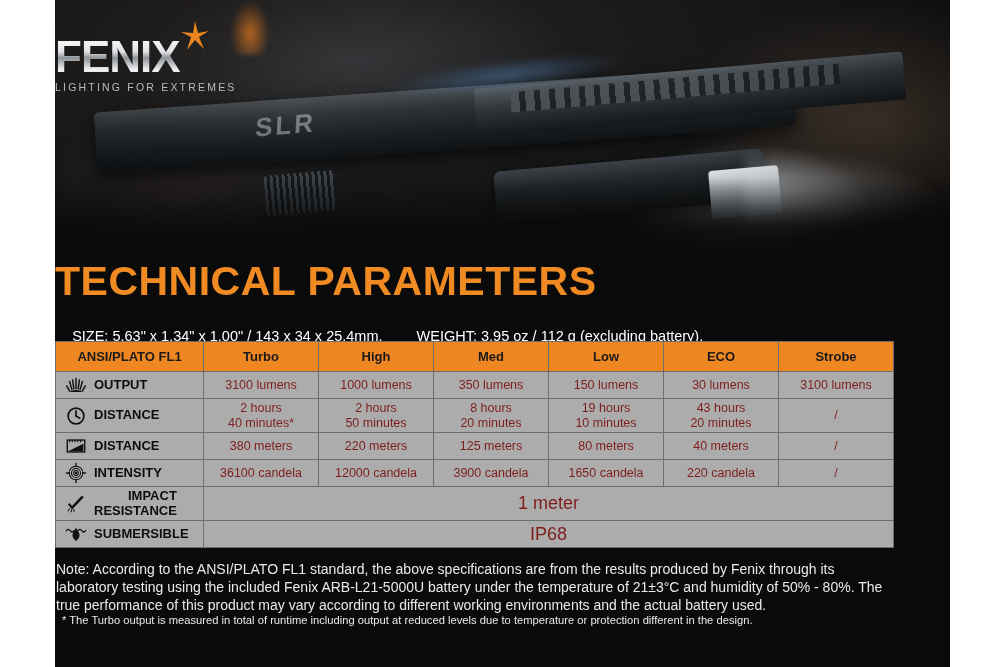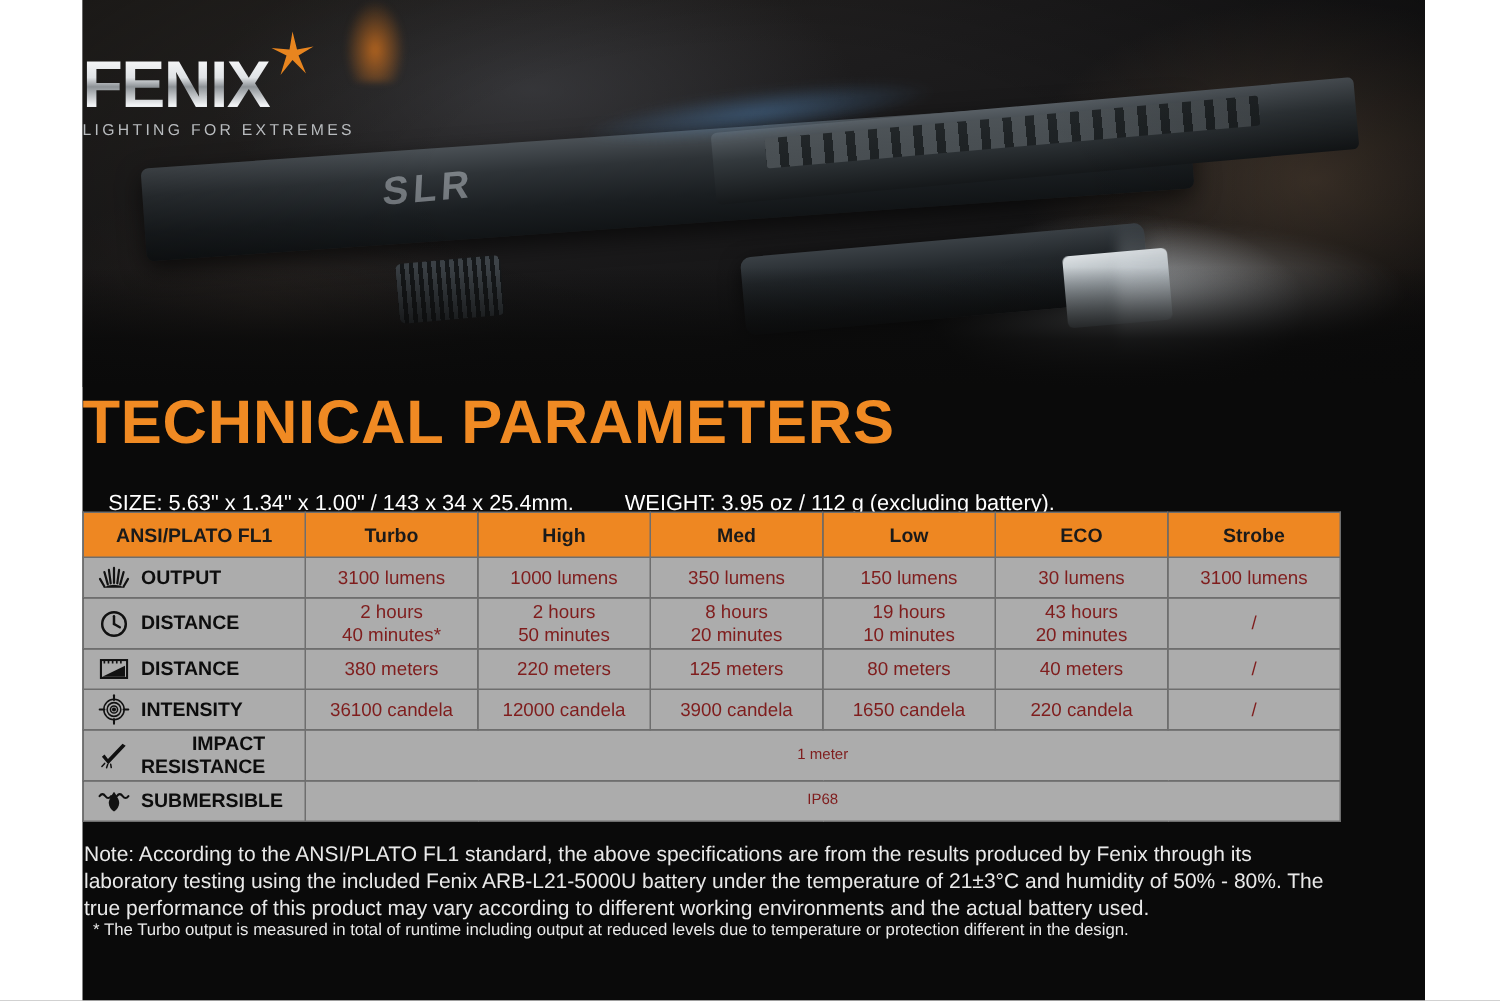--- a/index.html
+++ b/index.html
@@ -144,21 +144,21 @@
     font-size: 12.5px; height: 27px; line-height: 1.15;
   }
   tbody td.two-line { height: 34px; }
   td.label-cell {
     text-align: right; padding-left: 9px;
     font-size: 13px; font-weight: bold; color: #0d0d0d;
   }
   .label-inner { display: flex; align-items: center; gap: 7px; }
   .label-text { line-height: 1.08; }
   .ic { flex: 0 0 auto; width: 22px; height: 22px; display: block; }
-  .span-cell { font-size: 10px; }
+  .span-cell { font-size: 18px; }
 
   
   .note {
     position: absolute; left: 56px; top: 561px; width: 830px; z-index: 5;
     font-size: 14px; color: #e9e9e9; line-height: 1.28; text-align: left;
     font-family: "Liberation Sans", sans-serif;
   }
   .note2 {
     position: absolute; left: 62px; top: 613px; width: 830px; z-index: 5;
     font-size: 11.2px; color: #e9e9e9; line-height: 1.3;

